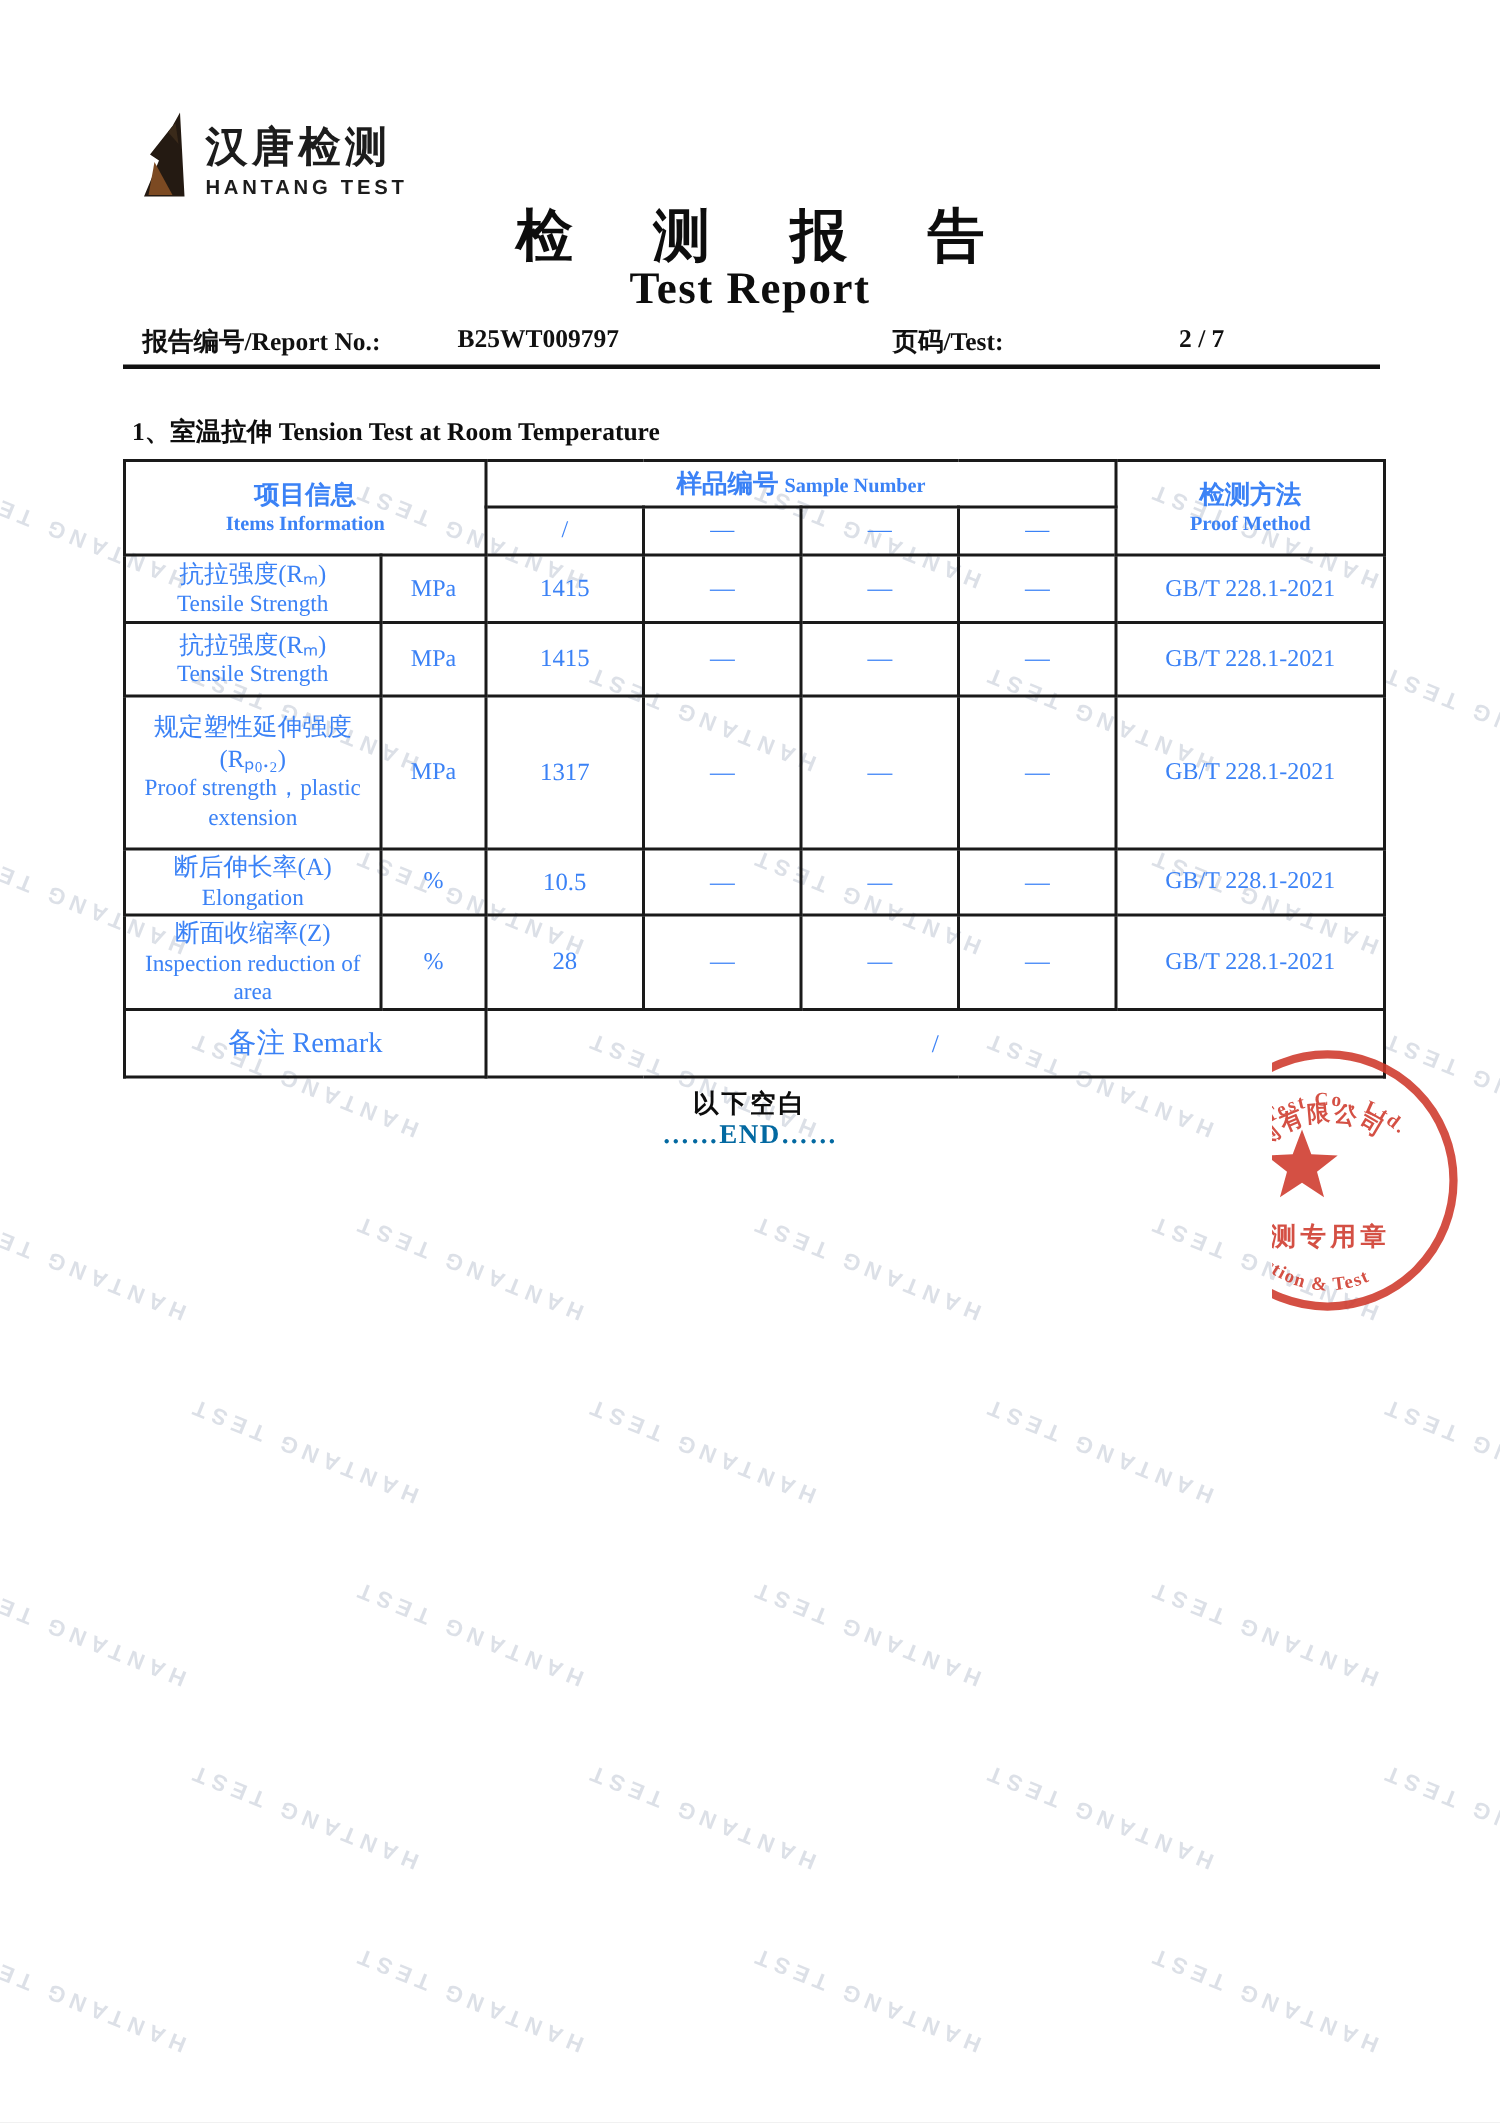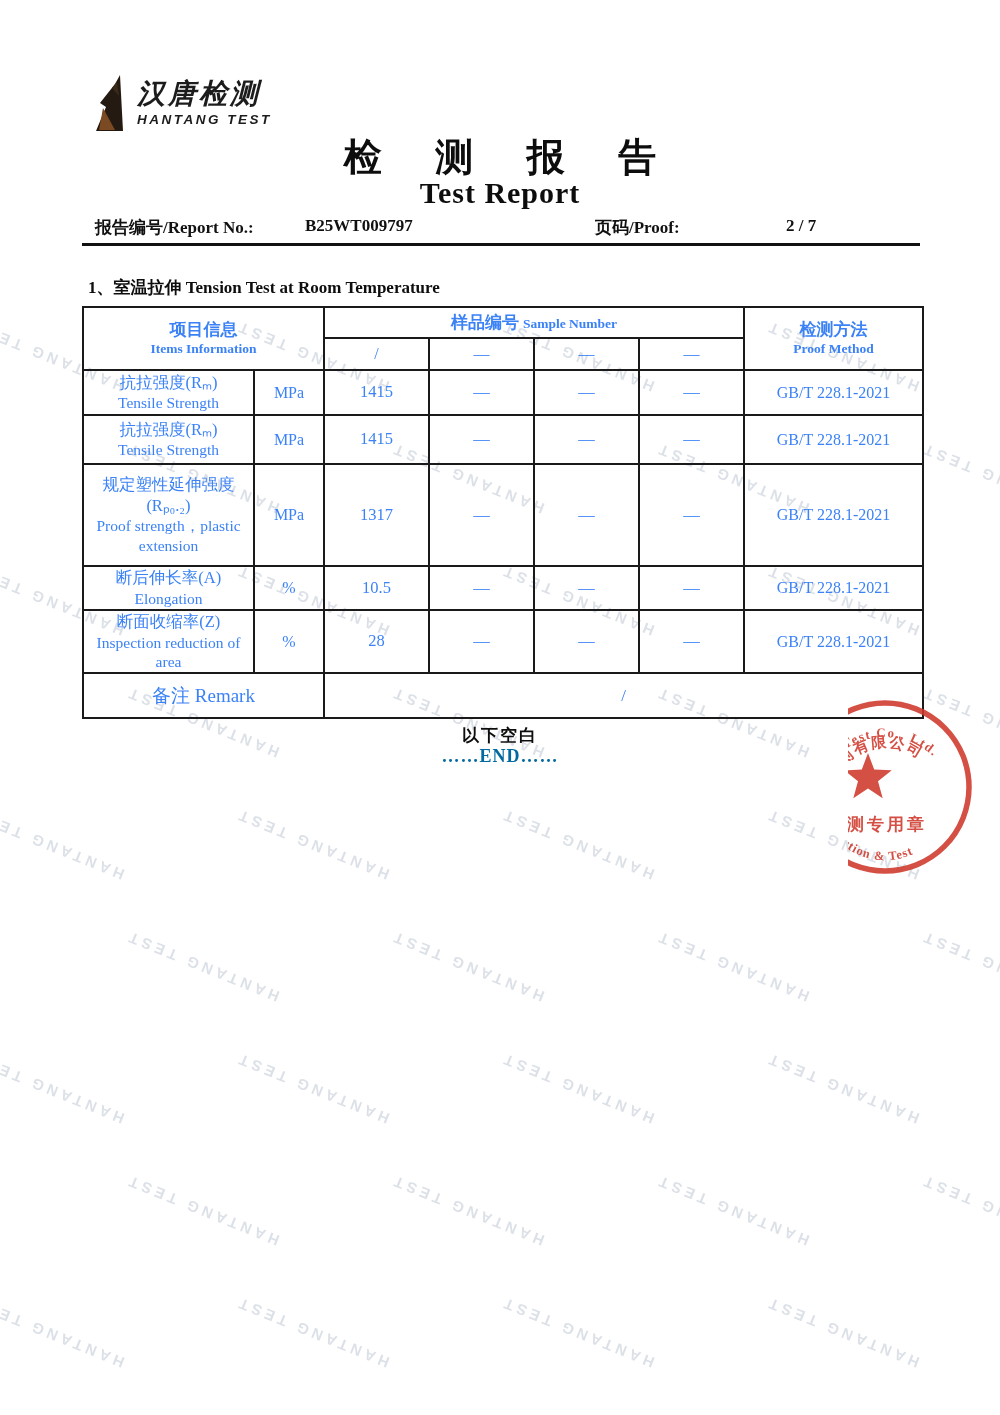--- a/index.html
+++ b/index.html
@@ -11,21 +11,21 @@
   
   .wm-layer{position:absolute;inset:0;z-index:0;}
   .wm{
     position:absolute;white-space:nowrap;
     font-family:"Liberation Sans",sans-serif;
     font-size:15px;letter-spacing:4px;font-weight:bold;
     transform:rotate(202deg);
   }
   
   .content{position:relative;z-index:1;}
-  .logo{position:absolute;left:93px;top:74px;display:flex;align-items:center;font-style:italic;}
+  .logo{position:absolute;left:93px;top:74px;display:flex;align-items:flex-end;}
   .logo-icon{width:34px;height:58px;}
   .logo-text{margin-left:10px;}
   .logo-zh{font-family:"Liberation Sans",sans-serif;font-size:28px;font-weight:bold;letter-spacing:3px;color:#1c1c1c;line-height:1.1;}
   .logo-en{font-family:"Liberation Sans",sans-serif;font-size:13.5px;font-weight:bold;letter-spacing:2.5px;color:#1c1c1c;margin-top:3px;}
   
   .title-zh{position:absolute;left:0;top:132px;width:100%;text-align:center;
     font-size:38px;font-weight:bold;letter-spacing:22px;text-indent:22px;color:#0d0d0d;}
   .title-en{position:absolute;left:0;top:176px;width:100%;text-align:center;
     font-size:30px;font-weight:bold;letter-spacing:1px;color:#0d0d0d;}
   
@@ -125,21 +125,21 @@
         <div class="logo-en">HANTANG TEST</div>
       </div>
     </div>
 
     <div class="title-zh">检 测 报 告</div>
     <div class="title-en">Test Report</div>
 
     <div class="meta">
       <span style="left:95px">报告编号/Report No.:</span>
       <span style="left:305px">B25WT009797</span>
-      <span style="left:595px">页码/Proof:</span>
+      <span style="left:595px">页码/Test:</span>
       <span style="left:786px">2 / 7</span>
     </div>
     <div class="meta-rule"></div>
 
     <div class="section-heading">1、室温拉伸 Tension Test at Room Temperature</div>
 
     <table class="report">
       <colgroup>
         <col style="width:171px">
           <col style="width:70px">

